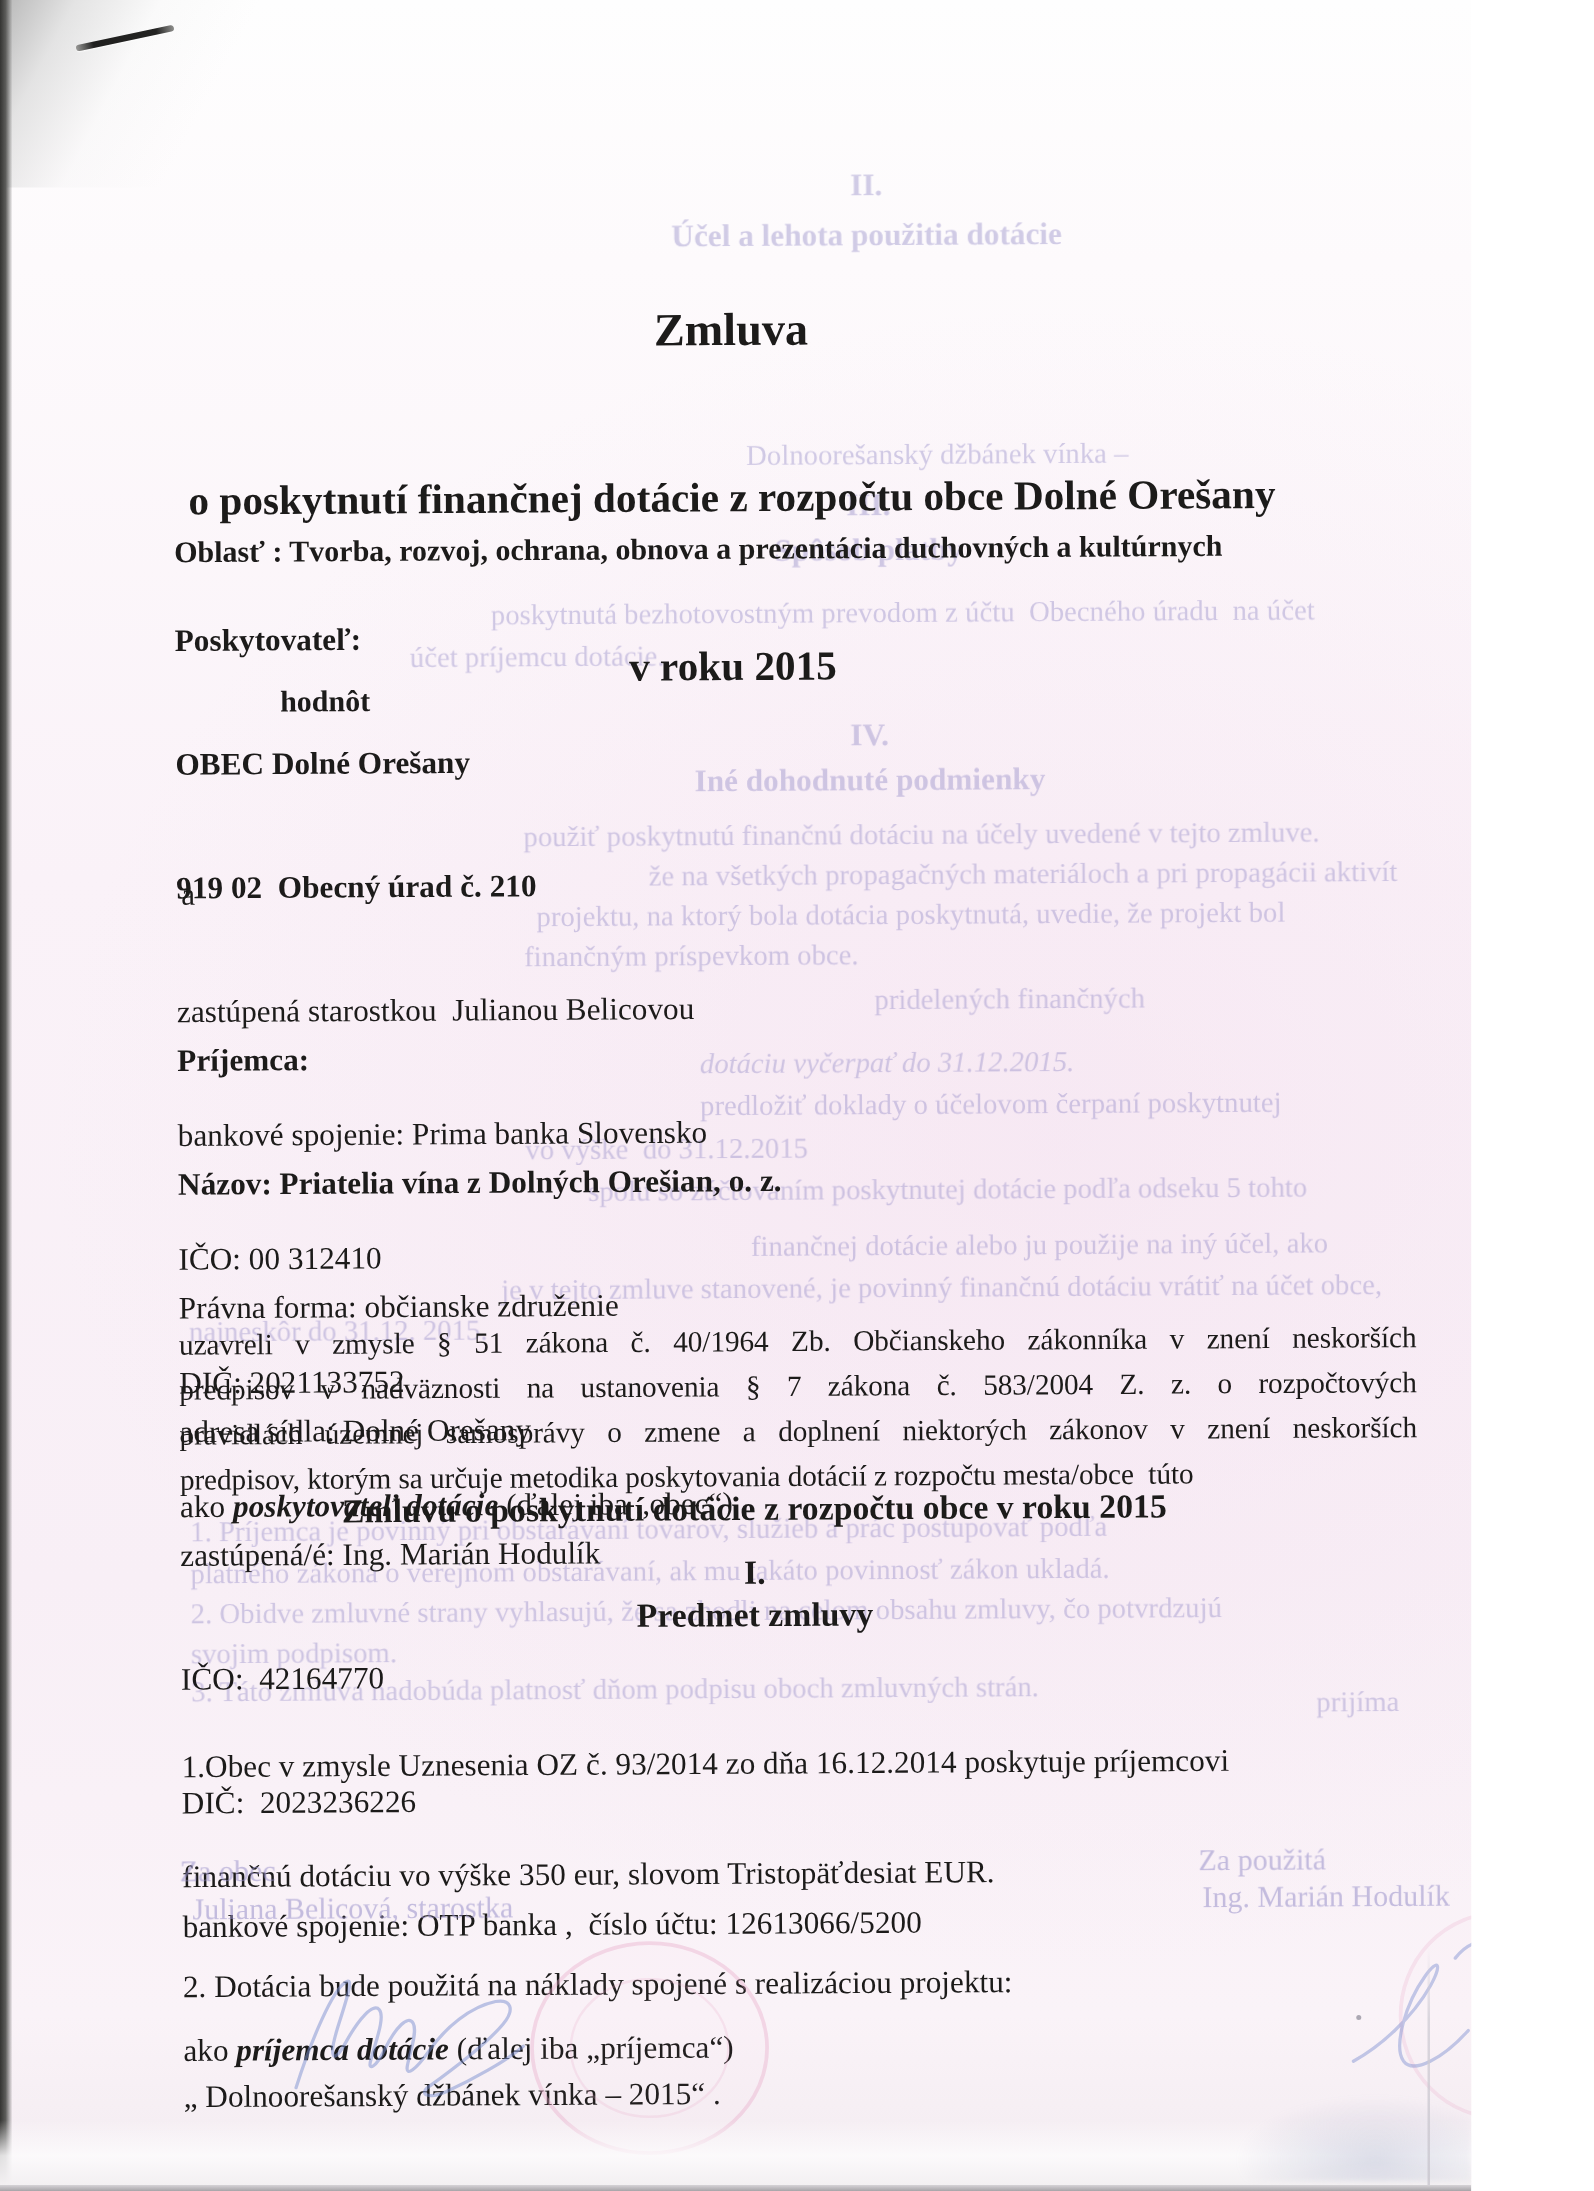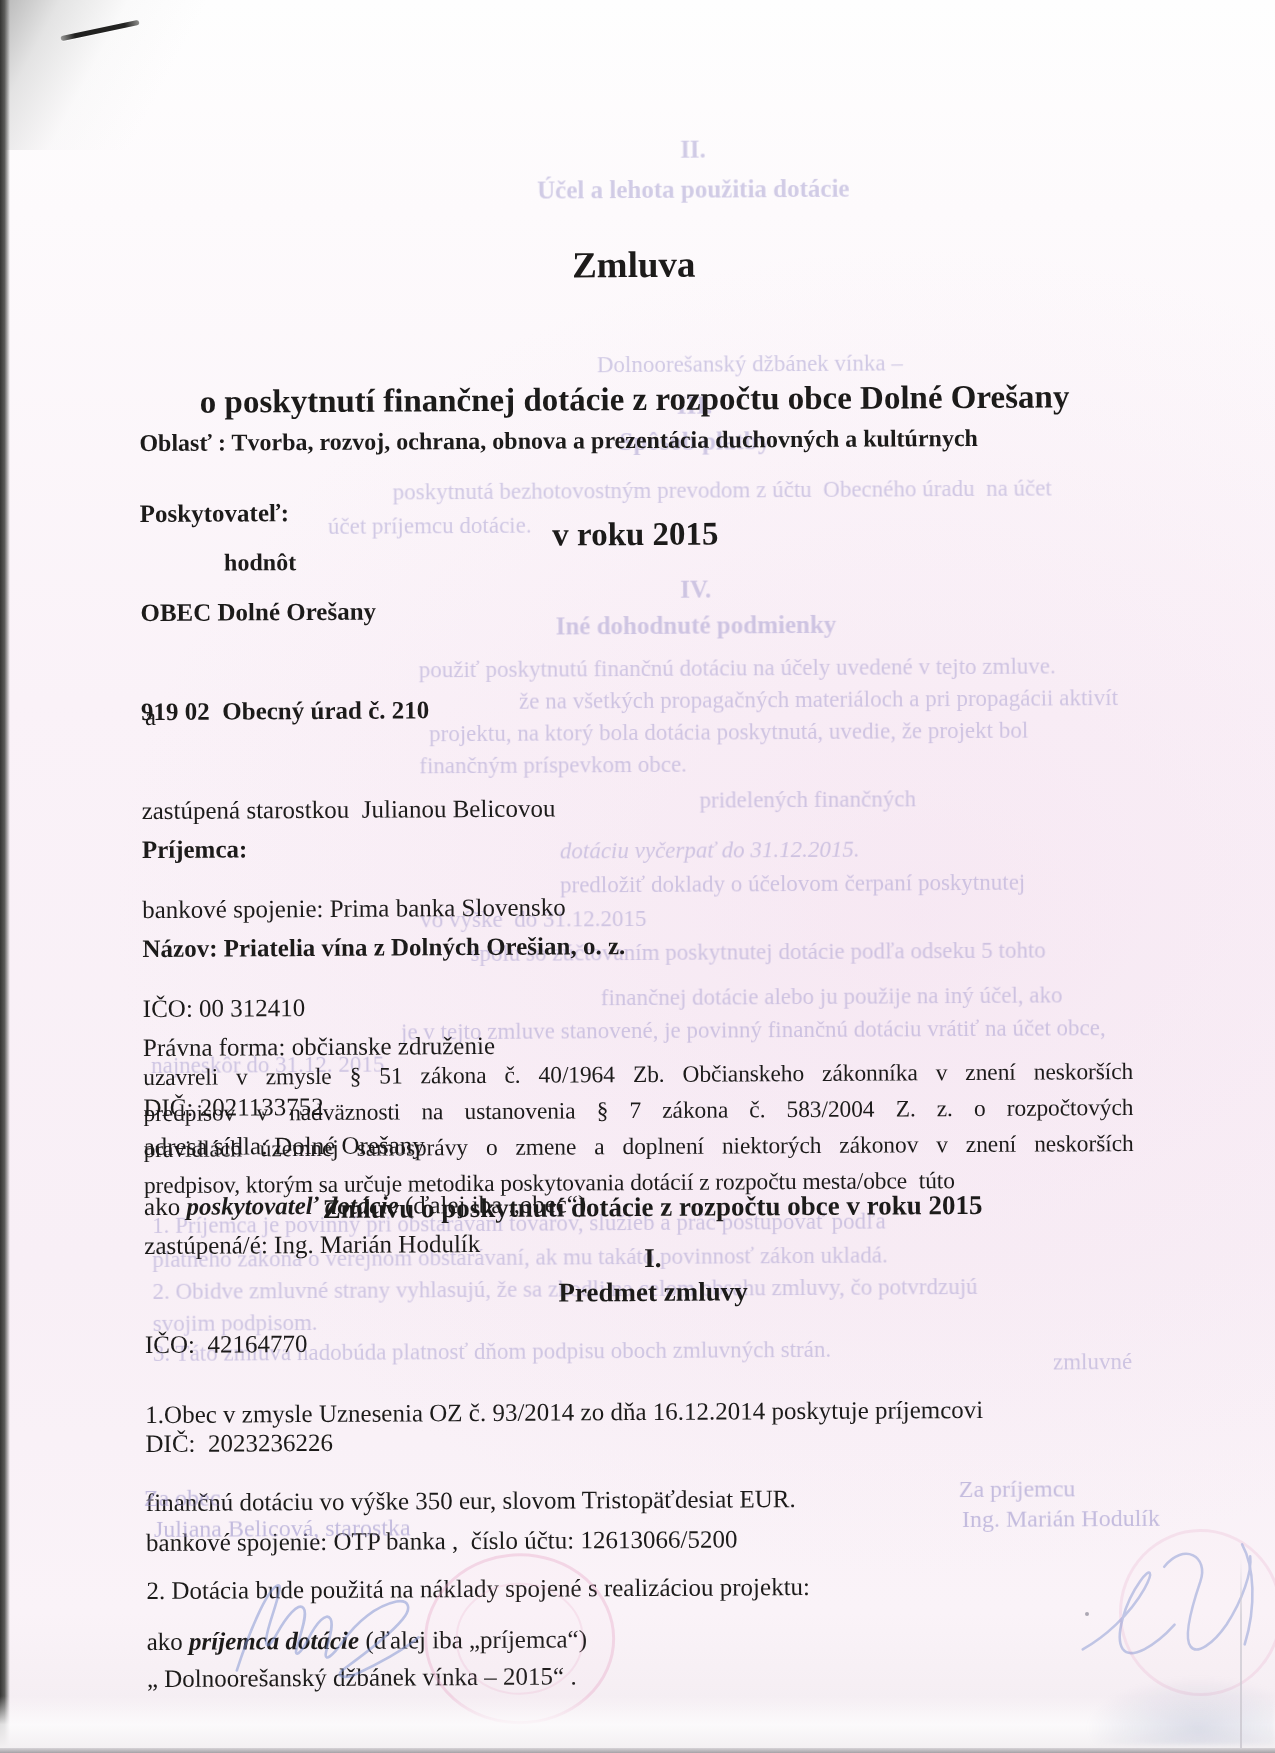--- a/index.html
+++ b/index.html
@@ -1,16 +1,16 @@
 <!DOCTYPE html>
 <html><head>
 <meta charset="utf-8">
 <style>
   html,body{margin:0;padding:0;background:#ffffff;}
-  .page{position:relative;width:1275px;height:1753px;overflow:hidden;
+  .page{position:relative;width:1177px;height:1753px;overflow:hidden;
     font-family:"Liberation Serif",serif;color:#1c1b1a;
     background:linear-gradient(180deg,#fefefe 0%,#fdfafc 12%,#faf2f8 40%,#f8eff6 72%,#faf3f8 92%,#f2ebf0 100%);}
   .tint{position:absolute;inset:0;pointer-events:none;
     background:radial-gradient(1150px 950px at 72% 52%, rgba(242,218,236,0.38), rgba(242,218,236,0) 70%);}
   .doc{position:absolute;inset:0;transform:rotate(-0.35deg);transform-origin:50% 50%;}
   .blk{position:absolute;white-space:pre;}
   .ctr{left:0;right:0;text-align:center;}
   .b{font-weight:bold;}
   .bi{font-weight:bold;font-style:italic;}
   .title-block{top:152px;left:0;right:0;text-align:center;font-weight:bold;line-height:45px;}
@@ -82,21 +82,21 @@
         <div class="bleed-line" style="left: 420px; top: 906px;">vo výške  do 31.12.2015</div>
         <div class="bleed-line" style="left: 470px; top: 940px;">spolu so zúčtovaním poskytnutej dotácie podľa odseku 5 tohto</div>
         <div class="bleed-line" style="left: 600px; top: 985px;">finančnej dotácie alebo ju použije na iný účel, ako</div>
         <div class="bleed-line" style="left: 400px; top: 1018px;">je v tejto zmluve stanovené, je povinný finančnú dotáciu vrátiť na účet obce,</div>
         <div class="bleed-line" style="left: 150px; top: 1050px;">najneskôr do 31.12. 2015.</div>
         <div class="bleed-line" style="left: 150px; top: 1210px;">1. Príjemca je povinný pri obstarávaní tovarov, služieb a prác postupovať podľa</div>
         <div class="bleed-line" style="left: 150px; top: 1244px;">platného zákona o verejnom obstarávaní, ak mu takáto povinnosť zákon ukladá.</div>
         <div class="bleed-line" style="left: 150px; top: 1276px;">2. Obidve zmluvné strany vyhlasujú, že sa zhodli na celom obsahu zmluvy, čo potvrdzujú</div>
         <div class="bleed-line" style="left: 150px; top: 1308px;">svojim podpisom.</div>
         <div class="bleed-line" style="left: 150px; top: 1338px;">3. Táto zmluva nadobúda platnosť dňom podpisu oboch zmluvných strán.</div>
-        <div class="bleed-line" style="left: 1050px; top: 1352px;">zmluvné</div>
+        <div class="bleed-line" style="left: 1050px; top: 1352px;">prijíma</div>
       </div>
 
     <div class="blk title-block">
       <div class="tl1">Zmluva</div>
       <div class="tl2">o poskytnutí finančnej dotácie z rozpočtu obce Dolné Orešany</div>
       <div class="tl3">v roku 2015</div>
     </div>
 
     <div class="blk oblast">
       <div>Oblasť : Tvorba, rozvoj, ochrana, obnova a prezentácia duchovných a kultúrnych</div>
@@ -142,21 +142,21 @@
     <div class="blk clauses">
       <div>1.Obec v zmysle Uznesenia OZ č. 93/2014 zo dňa 16.12.2014 poskytuje príjemcovi</div>
       <div>finančnú dotáciu vo výške 350 eur, slovom Tristopäťdesiat EUR.</div>
       <div>2. Dotácia bude použitá na náklady spojené s realizáciou projektu:</div>
       <div>„ Dolnoorešanský džbánek vínka – 2015“ .</div>
       <div>3. Príjemca vyhlasuje, že finančnú dotáciu uvedenú v ods. 1 tohto článku prijíma.</div>
     </div>
 
     <div class="faint-label" style="left:140px;top:1482px;">Za obec</div>
     <div class="faint-label" style="left:150px;top:1513px;">Juliana Belicová, starostka</div>
-    <div class="faint-label" style="left:955px;top:1478px;">Za príjemcu</div>
+    <div class="faint-label" style="left:955px;top:1478px;">Za použitá</div>
     <div class="faint-label" style="left:958px;top:1508px;">Ing. Marián Hodulík</div>
 
     <svg class="sig-layer" width="1275" height="1753" viewBox="0 0 1275 1753">
       <g>
         <ellipse cx="515" cy="1638" rx="94" ry="84" fill="rgba(238,180,215,0.08)" stroke="#e8a8c8" stroke-width="3" opacity="0.38"></ellipse>
         <ellipse cx="515" cy="1638" rx="63" ry="55" fill="none" stroke="#e8a8c8" stroke-width="2" opacity="0.22"></ellipse>
       </g>
       <g>
         <ellipse cx="1196" cy="1616" rx="80" ry="82" fill="rgba(238,180,215,0.07)" stroke="#e8a8c8" stroke-width="3" opacity="0.24"></ellipse>
       </g>

